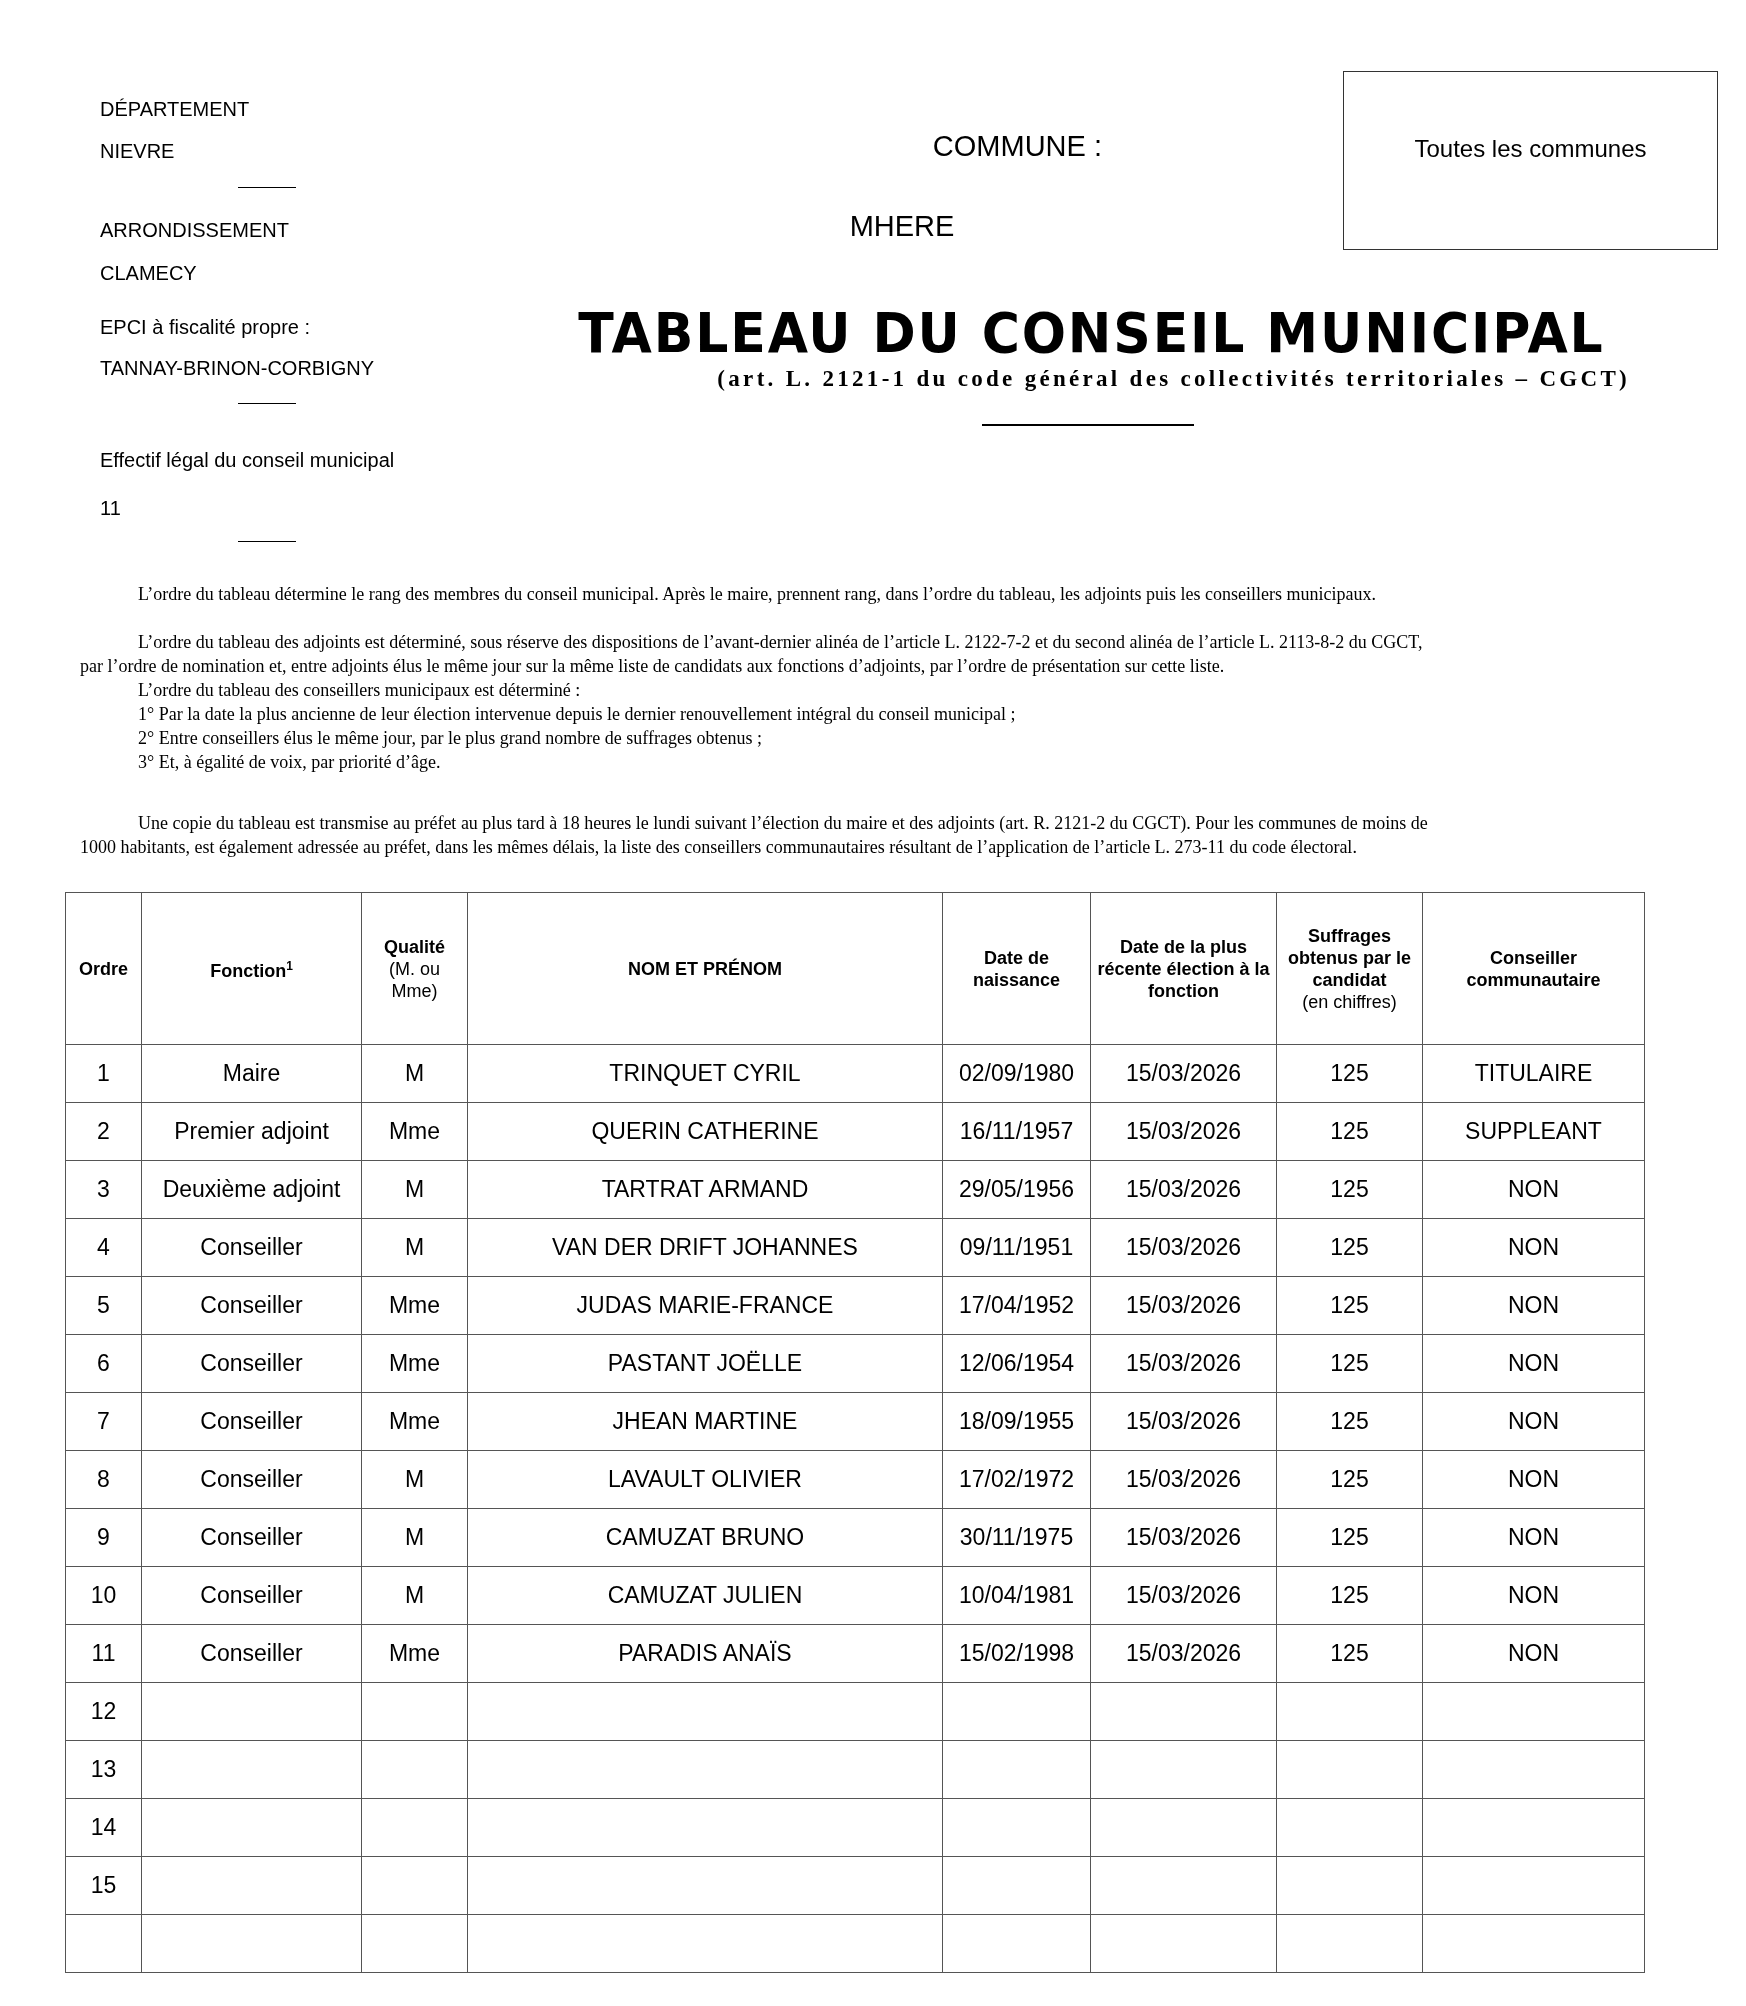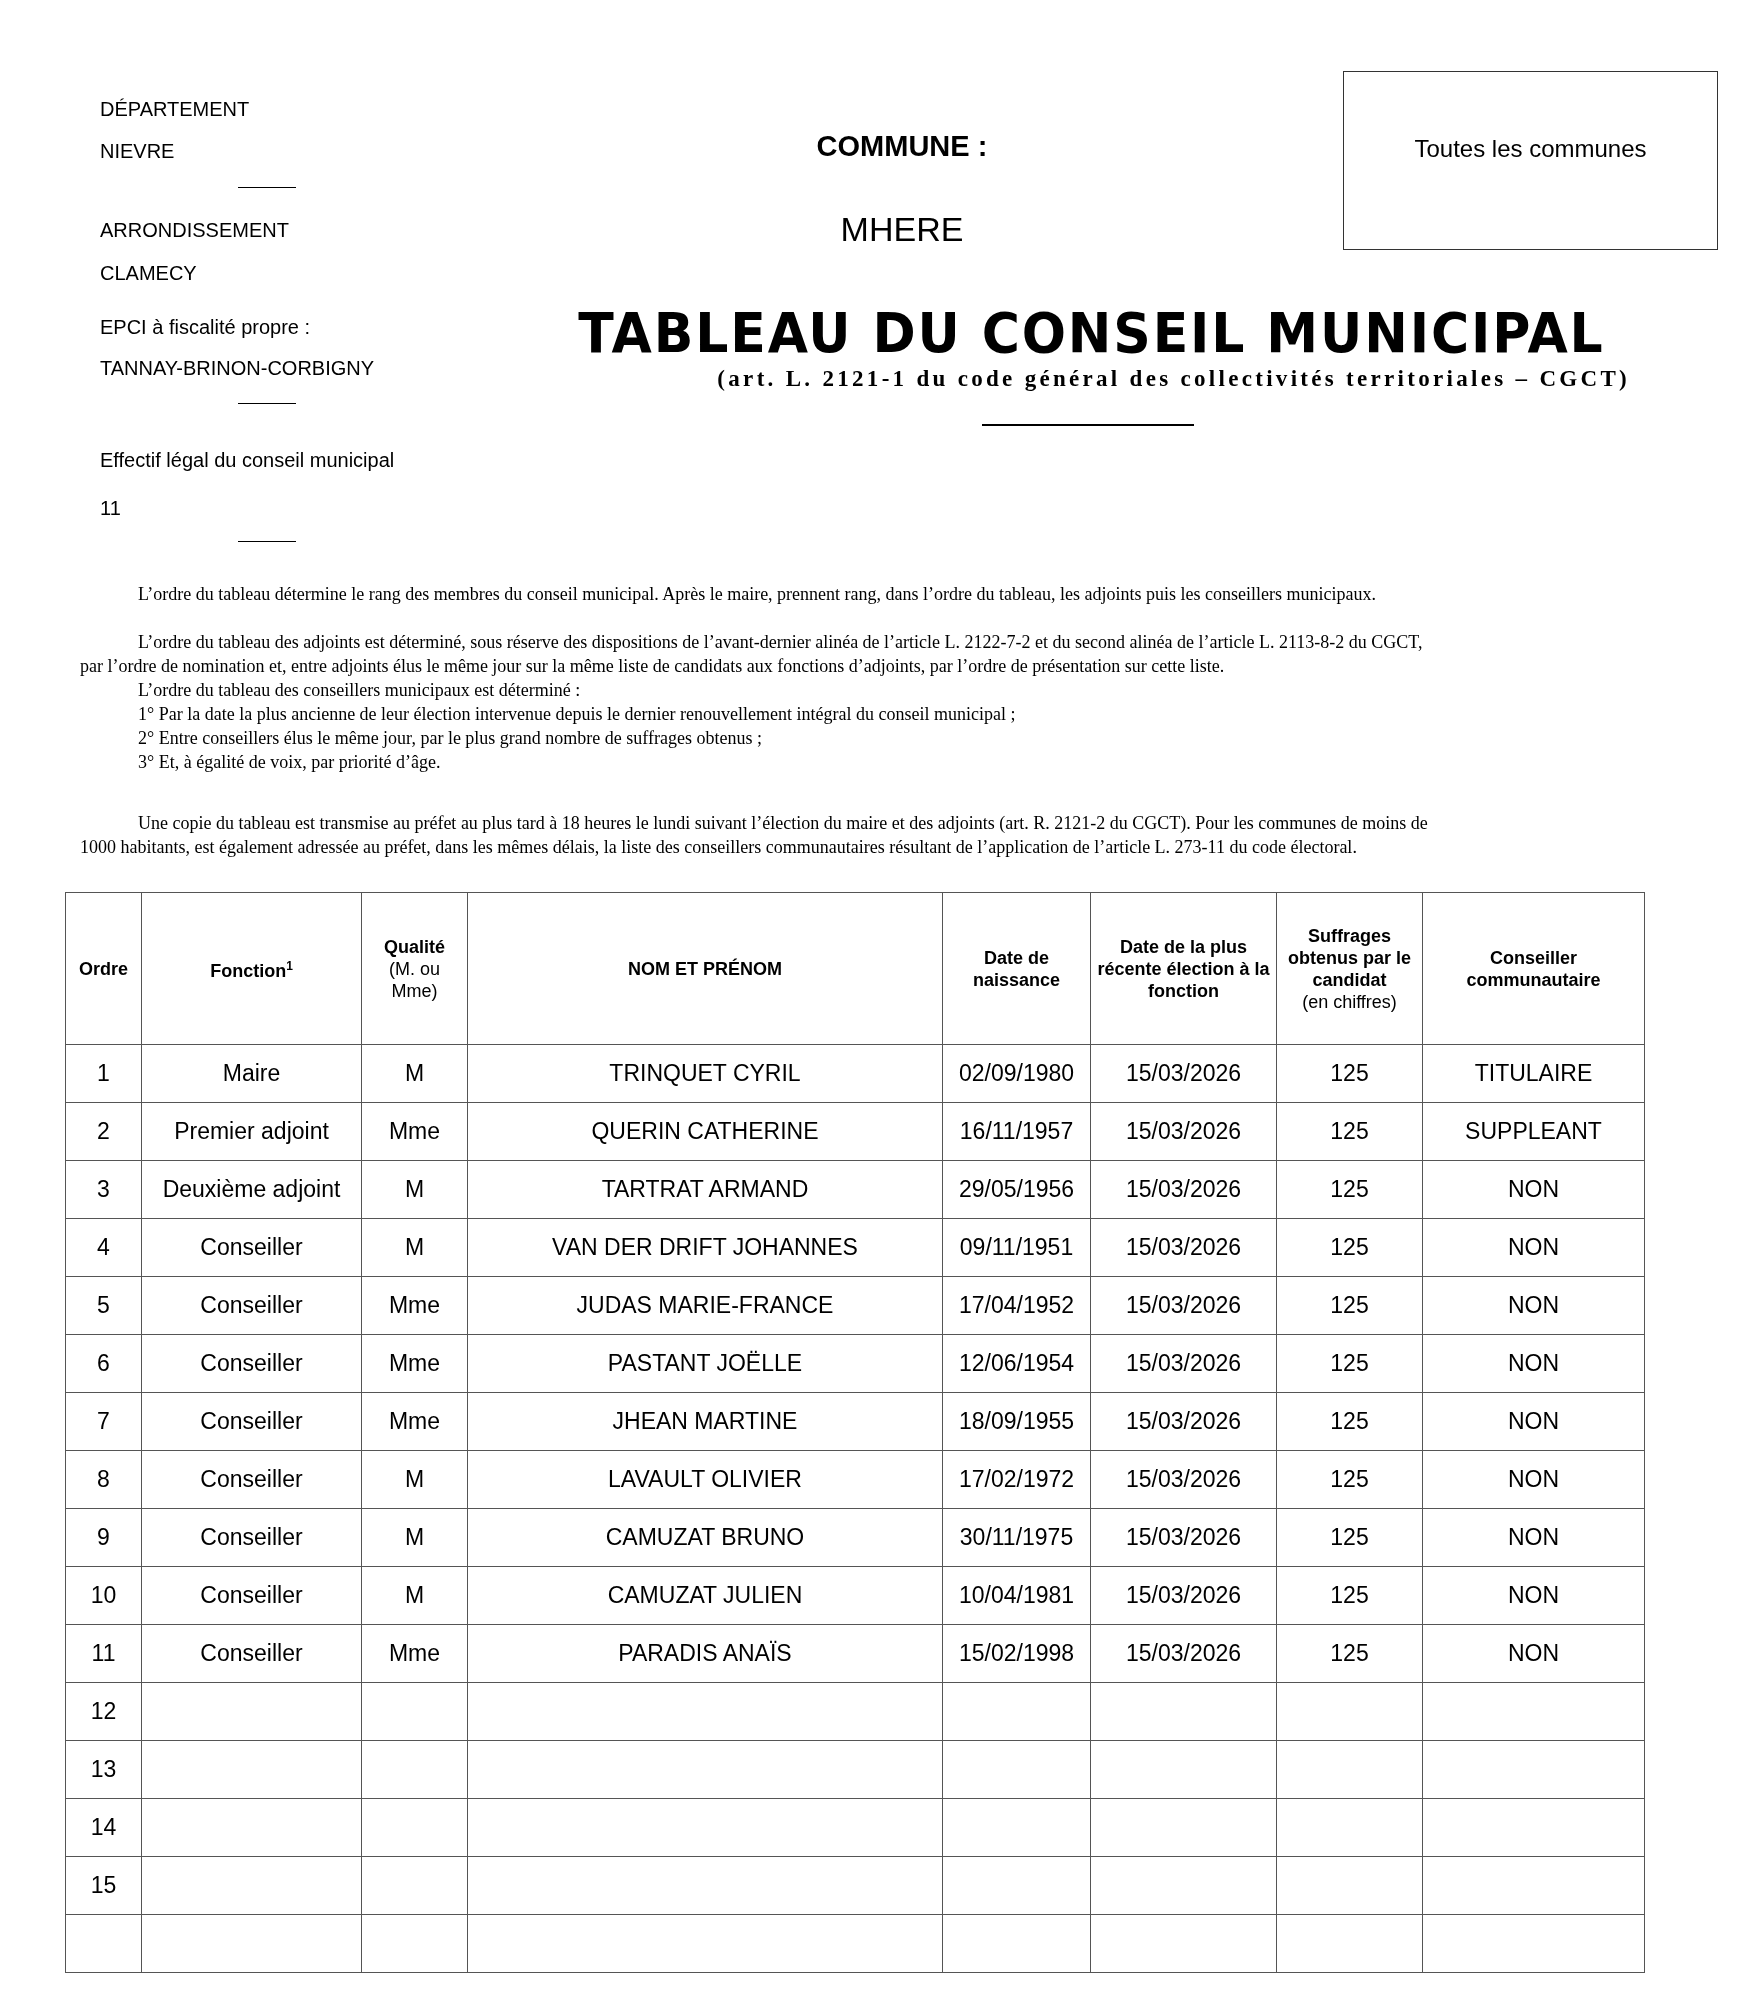--- a/index.html
+++ b/index.html
@@ -1,21 +1,21 @@
 <!DOCTYPE html>
 <html><head>
 <meta charset="utf-8">
 <style>
   html, body { margin: 0; padding: 0; background: #ffffff; }
   body { width: 1746px; height: 2006px; position: relative; overflow: hidden; color: #000; font-family: "Liberation Sans", sans-serif; }
   .left-block { position: absolute; left: 100px; width: 334px; text-align: center; font-size: 20px; }
   .left-line { position: absolute; left: 0; width: 334px; text-align: left; white-space: nowrap; }
   .short-rule { position: absolute; left: 138px; width: 58px; height: 0; border-top: 1.5px solid #000; }
-  .commune-label { position: absolute; left: 702px; width: 400px; text-align: center; font-size: 29px; top: 130px; font-weight: bold; }
-  .commune-name { position: absolute; left: 702px; width: 400px; text-align: center; font-size: 34px; top: 210px; }
+  .commune-label { position: absolute; left: 702px; width: 400px; text-align: right; font-size: 29px; top: 130px; }
+  .commune-name { position: absolute; left: 702px; width: 400px; text-align: center; font-size: 29px; top: 210px; }
   .box { position: absolute; left: 1343px; top: 71px; width: 375px; height: 179px; border: 1.5px solid #333; box-sizing: border-box; }
   .box-text { position: absolute; left: 0; right: 0; top: 63px; text-align: center; font-size: 24px; }
   .title { position: absolute; left: 540px; width: 1090px; top: 300px; text-align: center; font-family: "DejaVu Sans", sans-serif; font-weight: bold; font-size: 56px; letter-spacing: 2px; transform: scaleX(0.93); transform-origin: center; white-space: nowrap; }
   .subtitle { position: absolute; left: 540px; width: 1090px; top: 366px; text-align: right; font-family: "Liberation Serif", serif; font-weight: bold; font-size: 23px; letter-spacing: 3.3px; white-space: nowrap; }
   .title-rule { position: absolute; left: 982px; width: 212px; top: 424px; border-top: 2px solid #000; }
   .para { position: absolute; left: 80px; width: 1580px; font-family: "Liberation Serif", serif; font-size: 18px; line-height: 24px; }
   .para .indent { display: inline-block; width: 58px; }
   .para .line { white-space: nowrap; }
   .tbl { position: absolute; left: 65px; top: 892px; border-collapse: collapse; table-layout: fixed; }
   .tbl th, .tbl td { border: 1.5px solid #555; text-align: center; vertical-align: middle; padding: 0 4px; }

